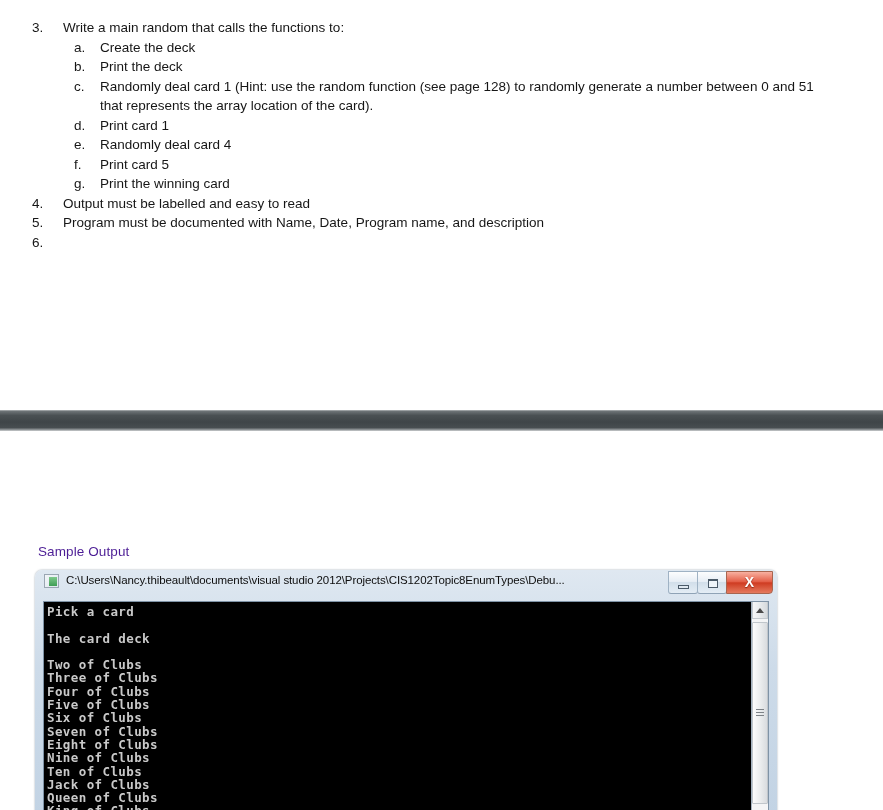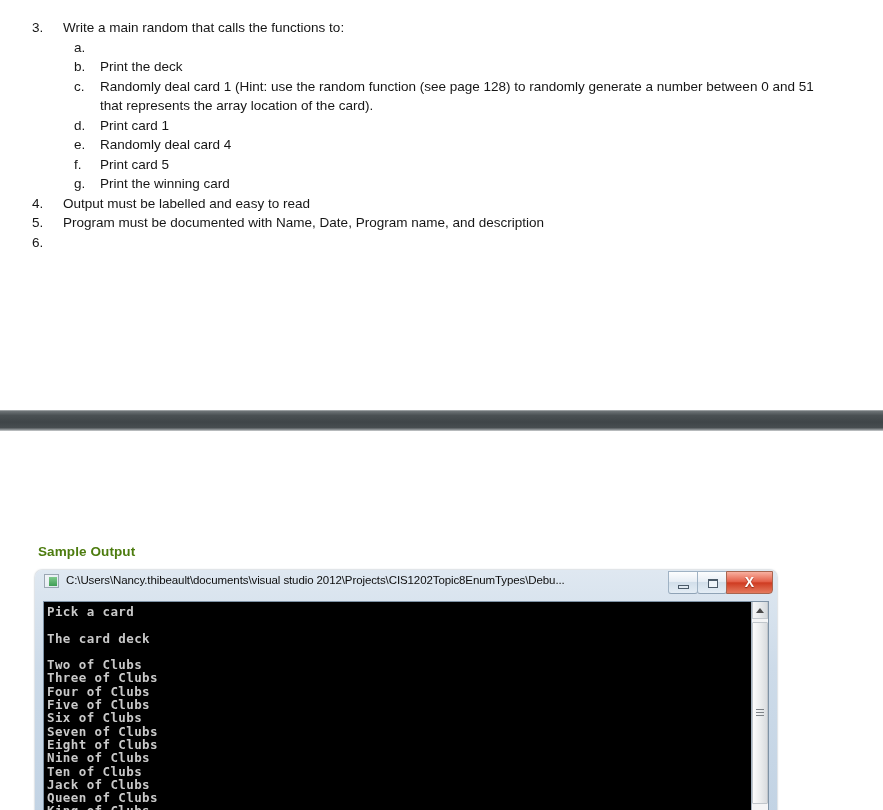--- a/index.html
+++ b/index.html
@@ -62,22 +62,22 @@
         #9fa4a6 96%,
         #d8dadb 100%);
   }
 
   
   .sample-heading {
     position: absolute;
     left: 38px;
     top: 544px;
     font-size: 13.5px;
-    font-weight: bold;
-    color: #4d7c0f;
+    font-weight: normal;
+    color: #4c1d95;
     letter-spacing: 0.1px;
   }
 
   
   .console-window {
     position: absolute;
     left: 35px;
     top: 570px;
     width: 742px;
     height: 244px;
@@ -268,20 +268,21 @@
 </head>
 <body>
 
 <div class="doc" id="doc-list">
     <div class="li-row lvl1">
       <span class="marker">3.</span>
       <span class="li-text">Write a main random that calls the functions to:</span>
     </div>
     <div class="li-row lvl2">
       <span class="marker">a.</span>
+      <span class="li-text">Create the deck</span>
     </div>
     <div class="li-row lvl2">
       <span class="marker">b.</span>
       <span class="li-text">Print the deck</span>
     </div>
     <div class="li-row lvl2">
       <span class="marker">c.</span>
       <span class="li-text">Randomly deal card 1 (Hint: use the random function (see page 128) to randomly generate a number between 0 and 51 that represents the array location of the card).</span>
     </div>
     <div class="li-row lvl2">

